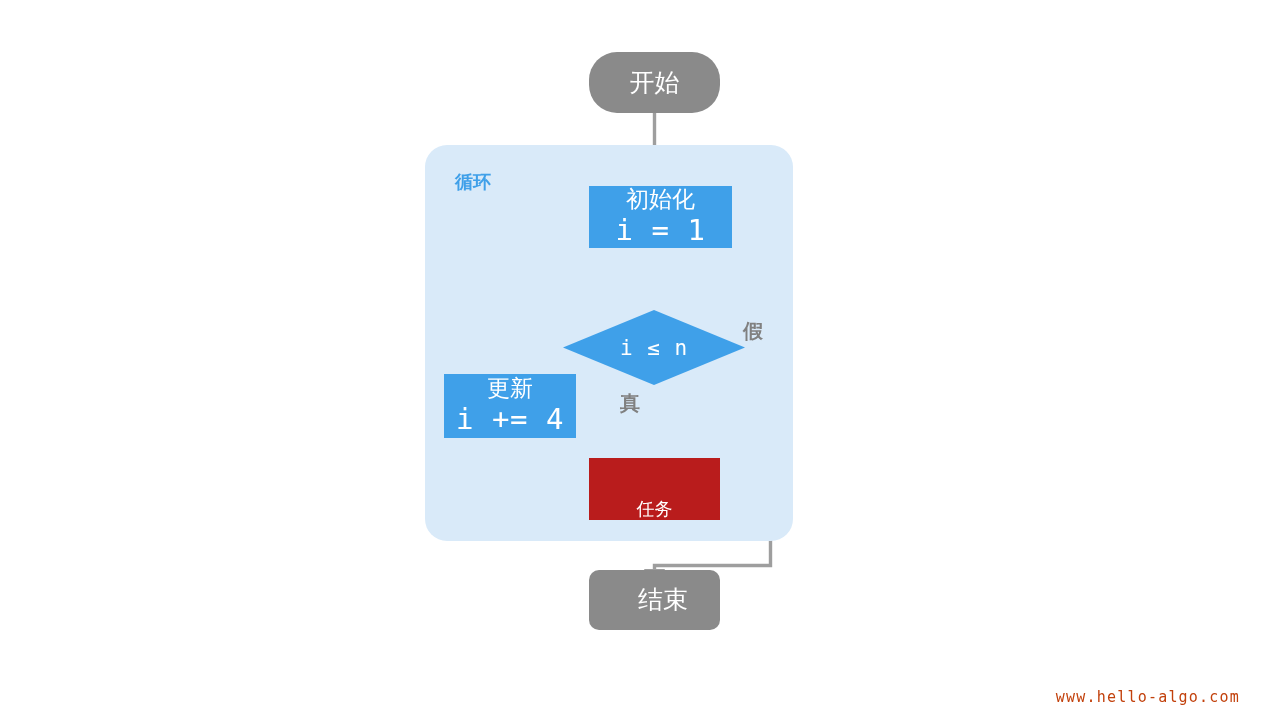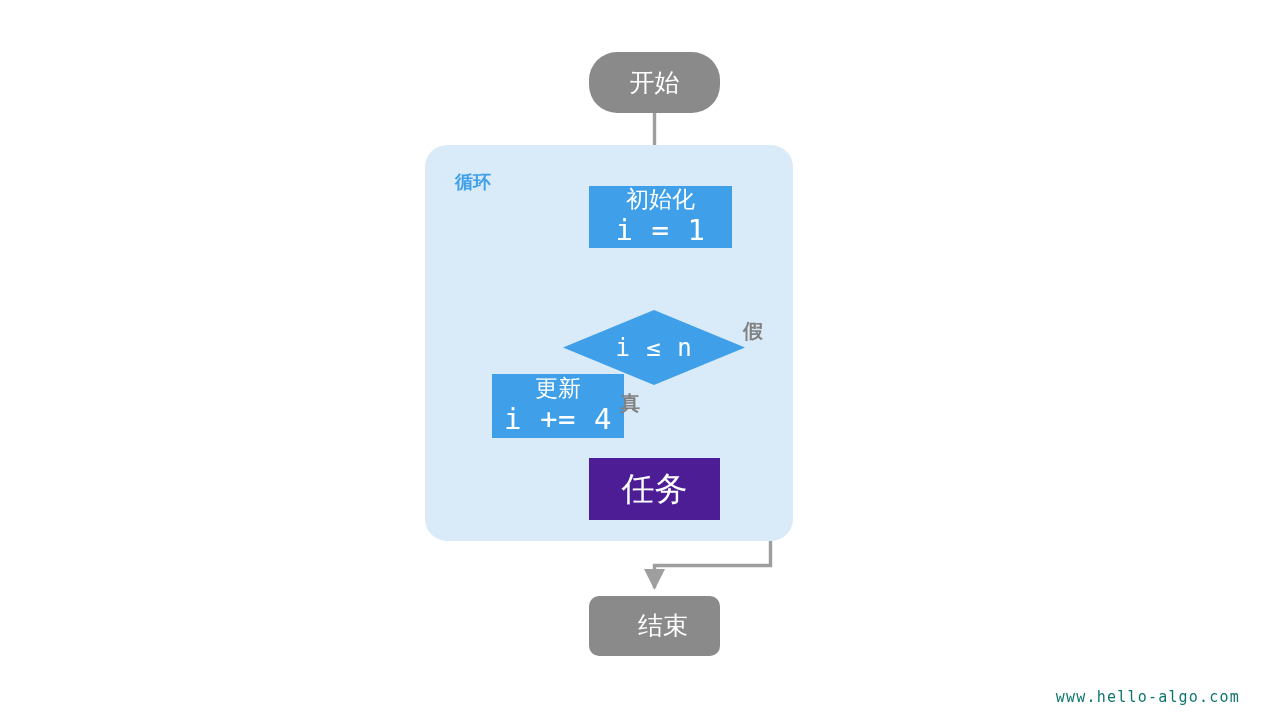--- a/index.html
+++ b/index.html
@@ -35,22 +35,23 @@
   .terminal {
     background: #8a8a8a;
     border-radius: 10px;
     font-size: 25px;
   }
   .process-blue {
     background: #3fa0e9;
     font-size: 23px;
   }
   .process-green {
-    background: #4c1d95;
-    font-size: 33px;
+    background: #b91c1c;
+    font-size: 18px;
+    justify-content: flex-end;
   }
   .mono-line {
     font-family: "DejaVu Sans Mono", "Liberation Mono", monospace;
     font-size: 29px;
     letter-spacing: 0.5px;
   }
   .cjk-line {
     font-size: 23px;
   }
   .loop-container {
@@ -67,30 +68,30 @@
   .edge-label {
     position: absolute;
     color: #808080;
     font-weight: bold;
     font-size: 20px;
   }
   .watermark {
     position: absolute;
     right: 40px;
     bottom: 14px;
-    color: #0f766e;
+    color: #c2410c;
     font-family: "DejaVu Sans Mono", "Liberation Mono", monospace;
     font-size: 15px;
     letter-spacing: 1.2px;
   }
   #start-node  { left: 589px; top: 52px;  width: 131px; height: 61px; border-radius: 28px; }
   #init-node   { left: 589px; top: 178px; width: 143px; height: 62px; margin-top: 8px; }
-  #update-node { left: 444px; top: 374px; width: 132px; height: 64px; margin-left: 48px; }
+  #update-node { left: 444px; top: 374px; width: 132px; height: 64px; }
   #task-node   { left: 589px; top: 458px; width: 131px; height: 62px; }
-  #end-node    { left: 589px; top: 596px; width: 131px; height: 60px; padding-left: 17px; }
+  #end-node    { left: 589px; top: 570px; width: 131px; height: 60px; padding-left: 17px; }
   #loop-box    { left: 425px; top: 145px; width: 368px; height: 396px; }
   #loop-title  { left: 455px; top: 170px; }
   #label-true  { left: 620px; top: 390px; }
   #label-false { left: 743px; top: 318px; }
   .diamond-wrap {
     position: absolute;
     left: 563px;
     top: 310px;
     width: 182px;
     height: 75px;
@@ -100,21 +101,21 @@
     position: absolute;
     left: 0;
     top: 0;
     width: 182px;
     height: 75px;
     display: flex;
     align-items: center;
     justify-content: center;
     color: #ffffff;
     font-family: "DejaVu Sans Mono", "Liberation Mono", monospace;
-    font-size: 24px;
+    font-size: 21px;
     letter-spacing: 1px;
   }
 </style>
 </head>
 <body>
 
 <svg id="canvas" viewBox="0 0 1280 720" xmlns="http://www.w3.org/2000/svg">
   <defs>
     <marker id="arrowhead" markerWidth="7" markerHeight="7" refX="5.6" refY="3.5" orient="auto" markerUnits="strokeWidth">
       <path d="M0,0.4 L6.2,3.5 L0,6.6 z" fill="#9e9e9e"></path>

